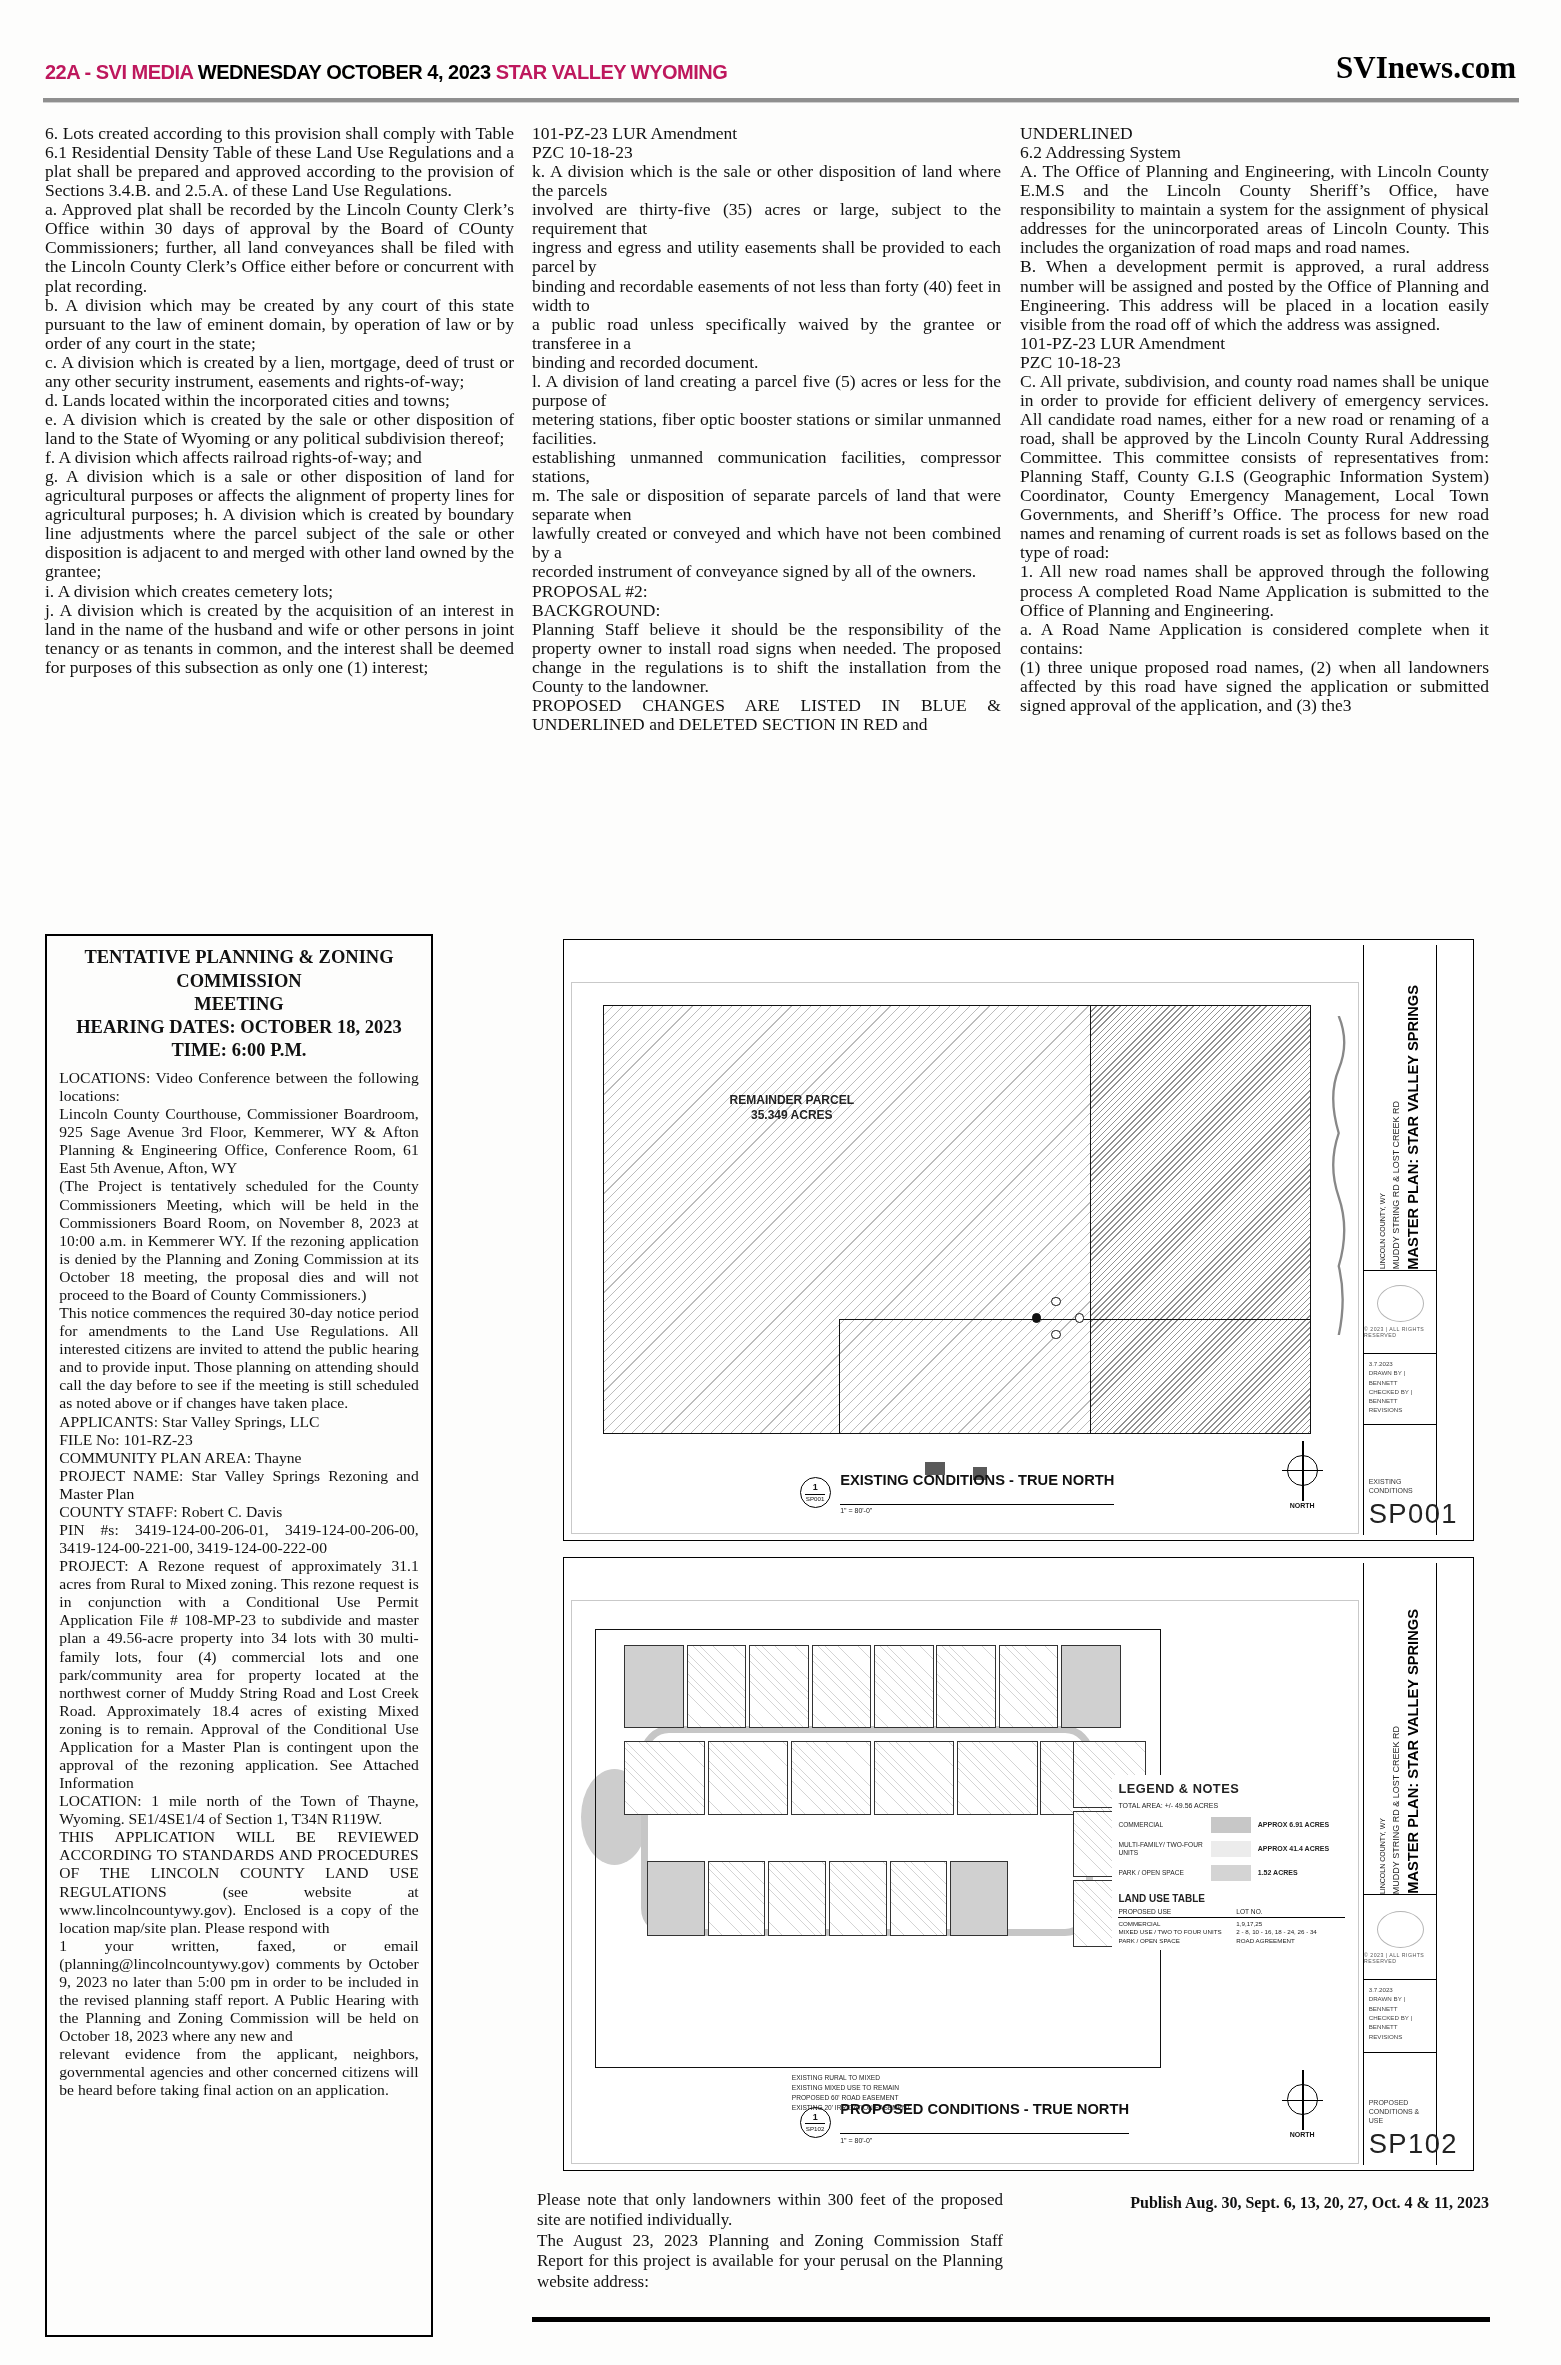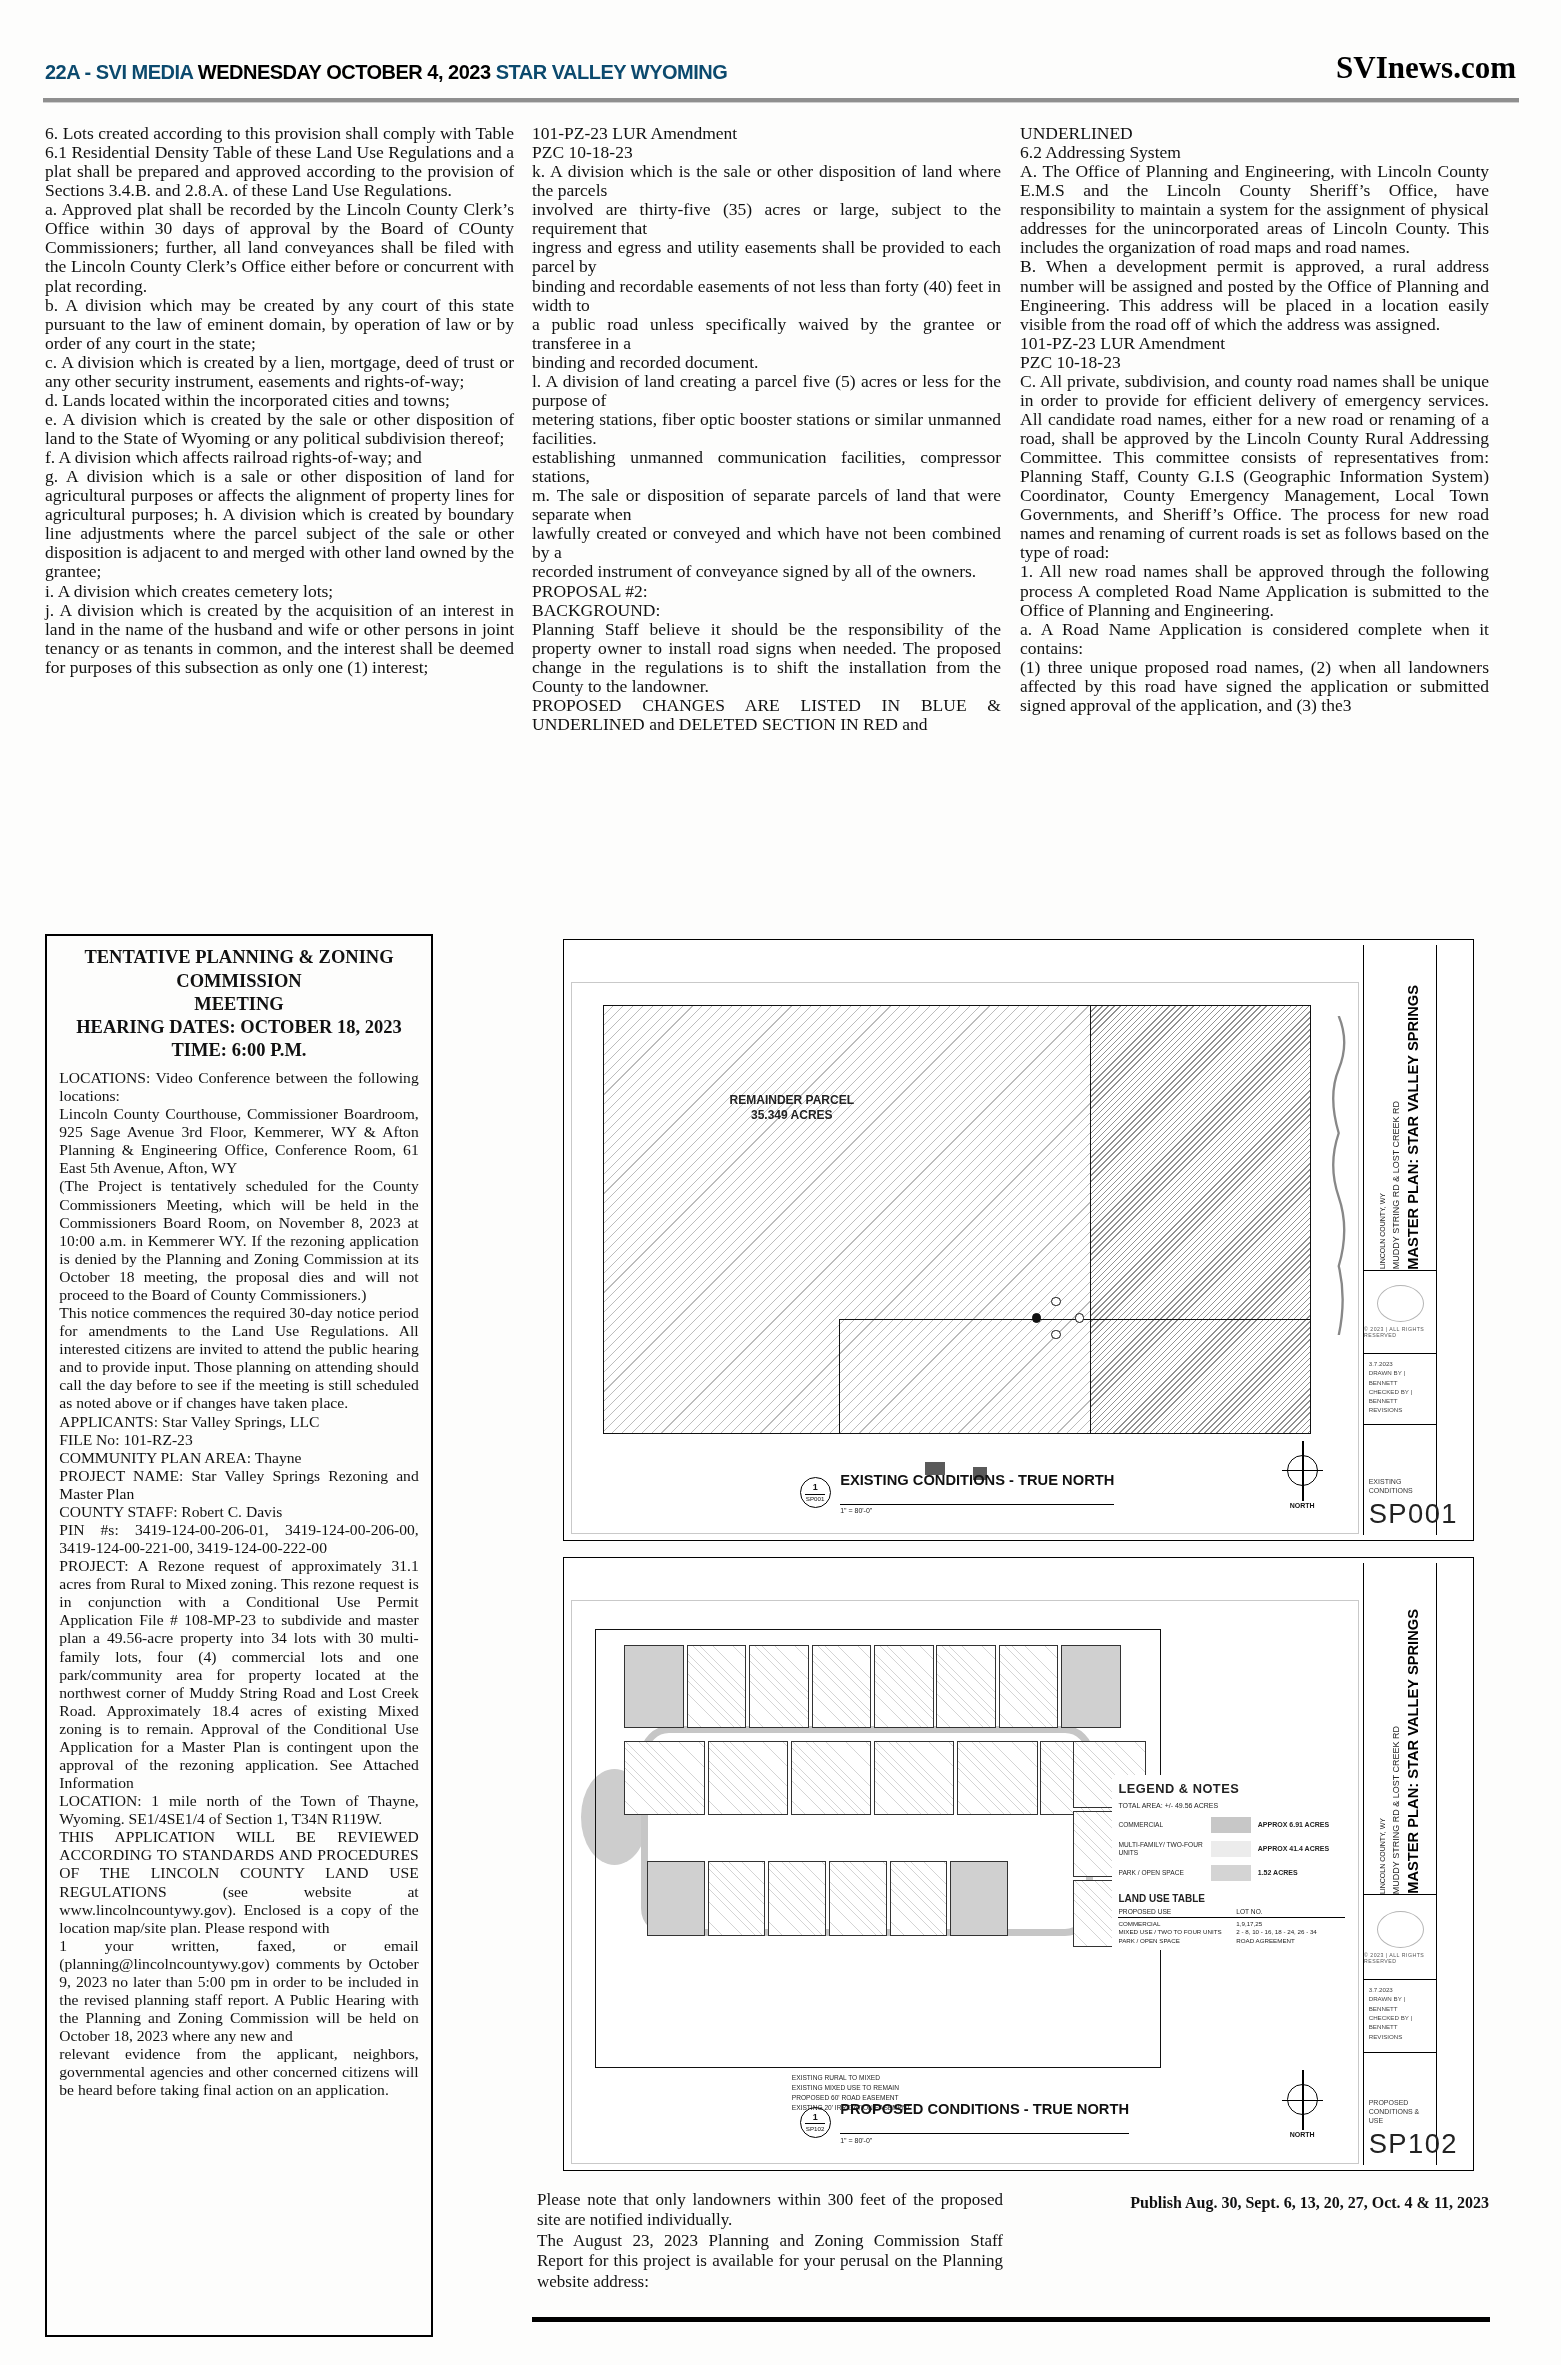--- a/index.html
+++ b/index.html
@@ -1,19 +1,19 @@
 <!DOCTYPE html>
 <html style="font-size:7.6px"><head>
 <meta charset="utf-8">
 <style>
   html,body{margin:0;padding:0;background:#e8e8e8;}
   #page{position:relative;width:1561px;height:2413px;background:#fdfdfc;font-family:"Liberation Serif",serif;color:#111;overflow:hidden;}
   
   .hdr-left{position:absolute;left:45px;top:61px;font-family:"Liberation Sans",sans-serif;font-weight:bold;font-size:20px;letter-spacing:-0.5px;white-space:nowrap;}
-  .hdr-gray{color:#0c4a6e;}
+  .hdr-gray{color:#be185d;}
   .hdr-black{color:#000;text-align:center;}
   .hdr-site{position:absolute;right:45px;top:50px;font-family:"Liberation Serif",serif;font-weight:bold;font-size:31px;color:#000;}
   .hdr-rule{position:absolute;left:43px;top:98px;width:1476px;height:4.3px;background:#8f8f8f;border-bottom:0.9px solid #cfcfcf;}
   
   .col{position:absolute;top:124px;width:469px;font-size:17.5px;line-height:1.09;text-align:justify;}
   .col p{margin:0;}
   #col1{left:45px;} #col2{left:532px;} #col3{left:1020px;}
   
   .notice{position:absolute;left:45px;top:934px;width:388px;height:1403px;border:2.4px solid #000;box-sizing:border-box;padding:10.4px 12.3px;overflow:hidden;}
   .notice-title{font-weight:bold;text-align:center;font-size:18.5px;line-height:1.25;}
@@ -98,21 +98,21 @@
 </head>
 <body>
 
 <div id="page">
 
   <div class="hdr-left"><span class="hdr-gray">22A - SVI MEDIA </span><span class="hdr-black">WEDNESDAY OCTOBER 4, 2023 </span><span class="hdr-gray">STAR VALLEY WYOMING</span></div>
   <div class="hdr-site">SVInews.com</div>
   <div class="hdr-rule"></div>
 
   <div id="col1" class="col">
-    <p>6. Lots created according to this provision shall comply with Table 6.1 Residential Density Table of these Land Use Regulations and a plat shall be prepared and approved according to the provision of Sections 3.4.B. and 2.8.A. of these Land Use Regulations.</p>
+    <p>6. Lots created according to this provision shall comply with Table 6.1 Residential Density Table of these Land Use Regulations and a plat shall be prepared and approved according to the provision of Sections 3.4.B. and 2.5.A. of these Land Use Regulations.</p>
     <p>a. Approved plat shall be recorded by the Lincoln County Clerk’s Office within 30 days of approval by the Board of COunty Commissioners; further, all land conveyances shall be filed with the Lincoln County Clerk’s Office either before or concurrent with plat recording.</p>
     <p>b. A division which may be created by any court of this state pursuant to the law of eminent domain, by operation of law or by order of any court in the state;</p>
     <p>c. A division which is created by a lien, mortgage, deed of trust or any other security instrument, easements and rights-of-way;</p>
     <p>d. Lands located within the incorporated cities and towns;</p>
     <p>e. A division which is created by the sale or other disposition of land to the State of Wyoming or any political subdivision thereof;</p>
     <p>f. A division which affects railroad rights-of-way; and</p>
     <p>g. A division which is a sale or other disposition of land for agricultural purposes or affects the alignment of property lines for agricultural purposes; h. A division which is created by boundary line adjustments where the parcel subject of the sale or other disposition is adjacent to and merged with other land owned by the grantee;</p>
     <p>i. A division which creates cemetery lots;</p>
     <p>j. A division which is created by the acquisition of an interest in land in the name of the husband and wife or other persons in joint tenancy or as tenants in common, and the interest shall be deemed for purposes of this subsection as only one (1) interest;</p>
   </div>

